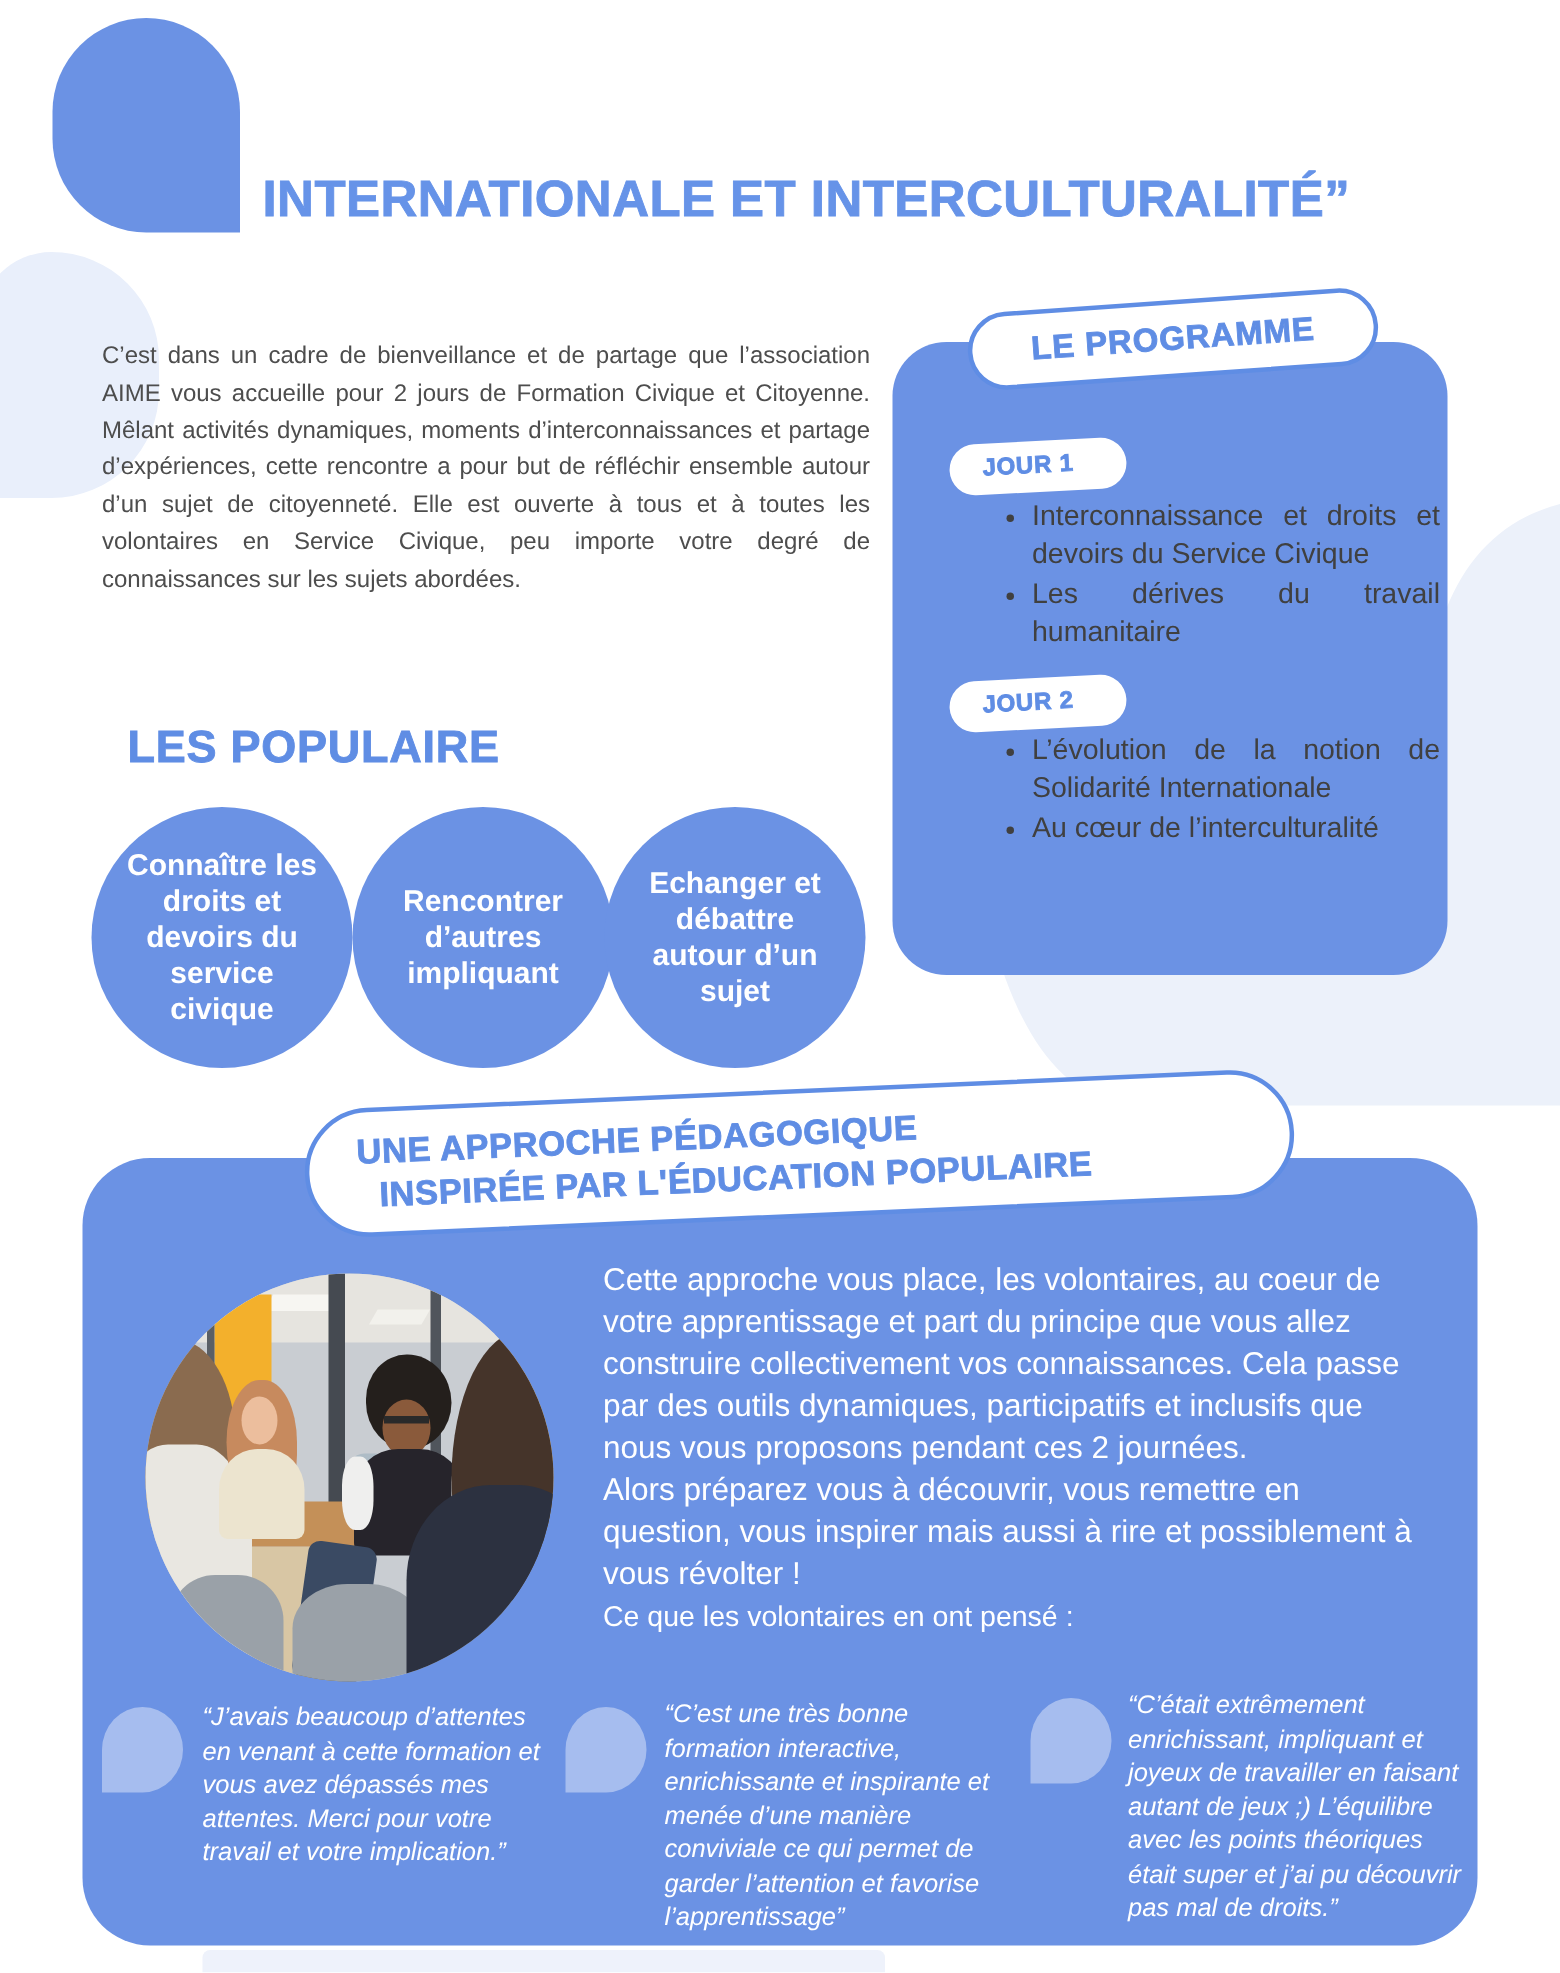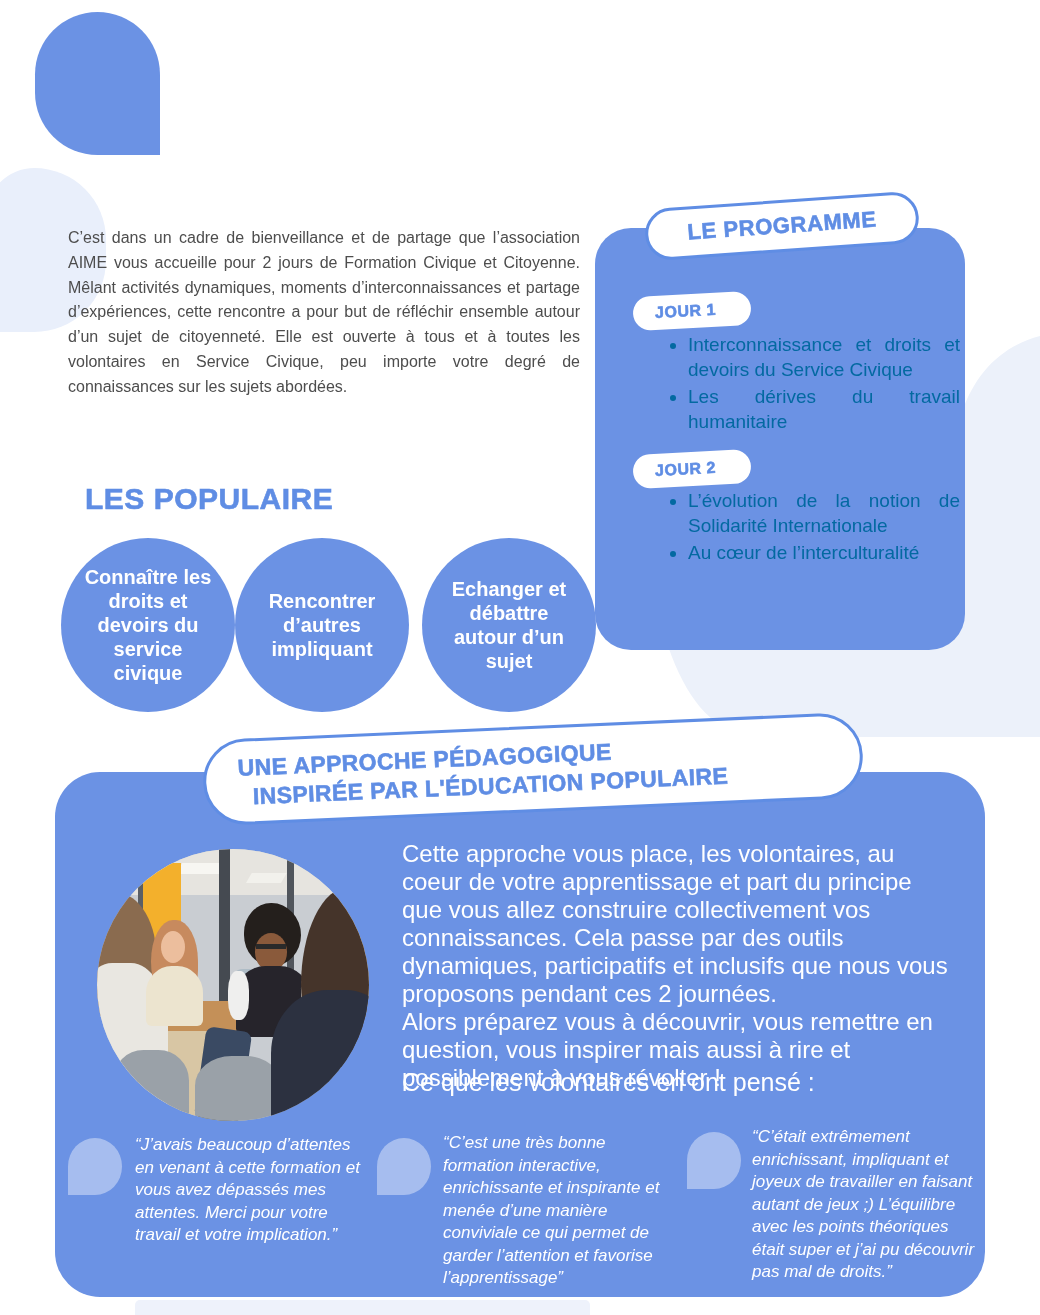--- a/index.html
+++ b/index.html
@@ -29,35 +29,35 @@
 
   
   .objectives-heading{left:85px;top:482px;z-index:2;color:#5f8de4;
     font-size:30px;font-weight:800;letter-spacing:.5px;}
   .obj-circle{width:174px;height:174px;border-radius:50%;background:#6b92e4;z-index:2;
     display:flex;align-items:center;justify-content:center;text-align:center;
     color:#fff;font-weight:700;font-size:20px;line-height:24px;padding:0;box-sizing:border-box;}
   .obj-circle span{display:block;padding:0 16px;}
   .obj-1{left:61px;top:538px;}
   .obj-2{left:235px;top:538px;}
-  .obj-3{left:422px;top:538px;}
+  .obj-3{left:403px;top:538px;}
 
   
   .programme-panel{left:595px;top:228px;width:370px;height:422px;background:#6b92e4;
     border-radius:36px;z-index:2;}
   .programme-pill{left:645px;top:200px;width:274px;height:52px;background:#fff;
     border:3px solid #5f8de4;border-radius:28px;z-index:3;transform:rotate(-4deg);
     display:flex;align-items:center;justify-content:center;color:#5f8de4;
     font-size:22px;font-weight:800;letter-spacing:.6px;box-sizing:border-box;}
   .day-pill{width:118px;height:34px;background:#fff;border-radius:17px;z-index:3;
     transform:rotate(-3deg);display:flex;align-items:center;color:#5f8de4;
     font-size:16px;font-weight:800;letter-spacing:.5px;padding-left:22px;box-sizing:border-box;}
   .day1-pill{left:633px;top:294px;}
   .day2-pill{left:633px;top:452px;}
-  .day-list{margin:0;padding-left:26px;color:#0369a1;font-size:19px;line-height:25px;
+  .day-list{margin:0;padding-left:26px;color:#404040;font-size:19px;line-height:25px;
     width:272px;z-index:3;}
   .day-list li{text-align:justify;margin:0 0 2px 0;}
   .day1-list{left:662px;top:332px;}
   .day2-list{left:662px;top:488px;}
 
   
   .banner{left:203px;top:726px;width:660px;height:86px;background:#fff;
     border:3px solid #5f8de4;border-radius:44px;z-index:4;transform:rotate(-2.5deg);
     box-sizing:border-box;color:#5f8de4;font-weight:800;font-size:23px;line-height:29px;
     padding:12px 0 0 0;letter-spacing:.4px;}
@@ -95,23 +95,23 @@
   .ph-vest{left:51%;top:43%;width:27%;height:26%;background:#26242b;border-radius:40% 40% 12% 12%;}
   .ph-sleeve1{left:48%;top:45%;width:8%;height:18%;background:#efefee;border-radius:40%;}
   .ph-sleeve2{left:75%;top:45%;width:8%;height:16%;background:#efefee;border-radius:40%;}
   .ph-hairFG{right:-7%;top:14%;width:32%;height:66%;background:#45342a;border-radius:55% 45% 0 45%;}
   .ph-hoodie{right:-10%;top:52%;width:46%;height:52%;background:#2c3140;border-radius:45% 40% 0 0;}
   .ph-jeans{left:38%;top:66%;width:17%;height:34%;background:#3a4a63;transform:rotate(8deg);border-radius:8px;}
   .ph-chairC{left:36%;top:76%;width:32%;height:26%;background:#9aa1a8;border-radius:42% 42% 0 0;}
 
   
   .approach-body{left:402px;top:840px;width:552px;z-index:3;color:#fff;
-    font-size:24px;line-height:28px;}
+    font-size:21px;line-height:28px;}
   .approach-body p{margin:0;}
-  .testimonials-intro{left:402px;top:1068px;z-index:3;color:#fff;font-size:25px;}
+  .testimonials-intro{left:402px;top:1068px;z-index:3;color:#fff;font-size:19px;}
 
   
   .t-blob{width:54px;height:57px;background:rgba(255,255,255,.4);z-index:3;
     border-radius:50% 50% 50% 0;}
   .tb-1{left:68px;top:1138px;}
   .tb-2{left:377px;top:1138px;}
   .tb-3{left:687px;top:1132px;}
   .t-quote{z-index:3;color:#fff;font-size:17px;line-height:22.5px;font-style:italic;margin:0;}
   .tq-1{left:135px;top:1134px;width:228px;}
   .tq-2{left:443px;top:1132px;width:232px;}
@@ -122,20 +122,21 @@
 
 <div class="abs bg-blob-topleft"></div>
 <svg class="abs bg-svg" width="1040" height="1315" viewBox="0 0 1040 1315">
   <path d="M 1040 336 C 1002 346 976 372 962 412 L 958 600 C 935 638 755 602 668 646 C 686 698 710 726 744 737 L 1040 737 Z" fill="#ecf1fa"></path>
 </svg>
 <div class="abs bottom-band"></div>
 
 <div class="abs brand-blob"></div>
 <h1 class="abs title hvy" style="margin:0;">
   <br>
+  <span>INTERNATIONALE ET INTERCULTURALITÉ”</span>
 </h1>
 
 <p class="abs intro">C’est dans un cadre de bienveillance et de partage que l’association AIME vous accueille pour 2 jours de Formation Civique et Citoyenne. Mêlant activités dynamiques, moments d’interconnaissances et partage d’expériences, cette rencontre a pour but de réfléchir ensemble autour d’un sujet de citoyenneté. Elle est ouverte à tous et à toutes les volontaires en Service Civique, peu importe votre degré de connaissances sur les sujets abordées.</p>
 
 <div class="abs objectives-heading hvy">LES POPULAIRE</div>
 <div class="abs obj-circle obj-1">
   <span>Connaître les droits et devoirs du service civique</span>
 </div>
 <div class="abs obj-circle obj-2">
   <span>Rencontrer d’autres impliquant</span>

